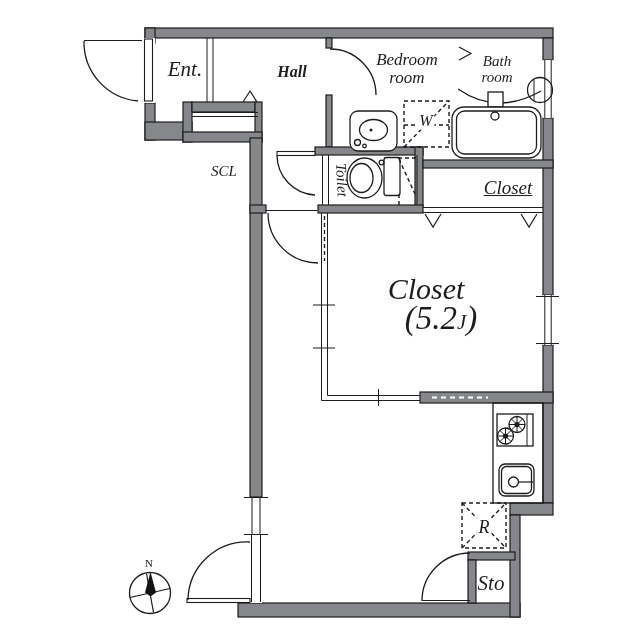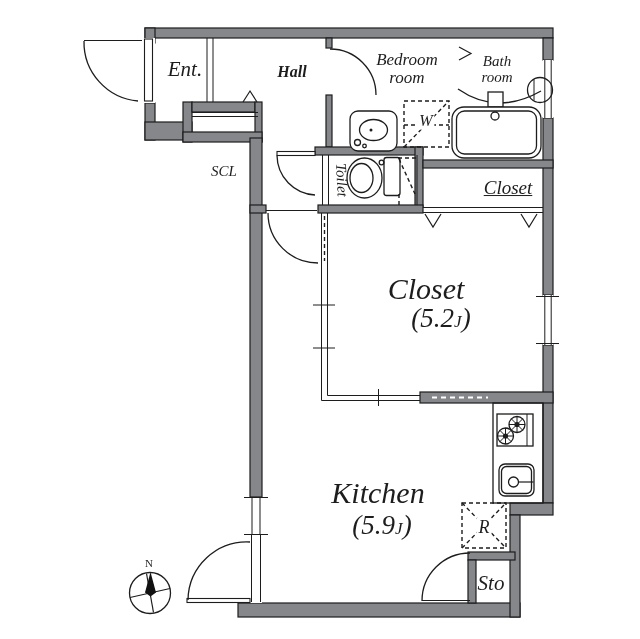--- a/index.html
+++ b/index.html
@@ -216,19 +216,17 @@
     </div>
   <div class="lbl" style="left:497px;top:70px;font-size:15px;">
       <div>Bath</div>
       <div>room</div>
     </div>
   <div class="lbl" style="left:224px;top:124px;font-size:15px;margin-top:48px;">SCL</div>
   <div class="lbl bg" style="left:426px;top:121px;font-size:16px;">W</div>
   <div class="lbl" style="left:341px;top:180px;font-size:15px;transform:translate(-50%,-50%) rotate(87deg);">Toilet</div>
   <div class="lbl" style="left:508px;top:188px;font-size:19px;text-decoration:underline;">Closet</div>
   <div class="lbl" style="left:426px;top:289px;font-size:30px;">Closet</div>
-  <div class="lbl" style="left:441px;top:318px;font-size:27px;"><span>(5.2</span><span class="unit">J</span><span>)</span></div>
-  <div class="lbl" style="left:378px;top:493px;font-size:30px;">Kitchen</div>
-  <div class="lbl" style="left:382px;top:525px;font-size:27px;"><span>(5.9</span><span class="unit">J</span><span>)</span></div>
+  <div class="lbl" style="left:441px;top:318px;font-size:33px;"><span>(5.2</span><span class="unit">J</span><span>)</span></div>
   <div class="lbl bg" style="left:484px;top:527px;font-size:18px;">R</div>
   <div class="lbl" style="left:491px;top:583px;font-size:21px;">Sto</div>
   <div class="lbl upright" style="left:149px;top:564px;font-size:11px;">N</div>
 </div>
 
 </body></html>

